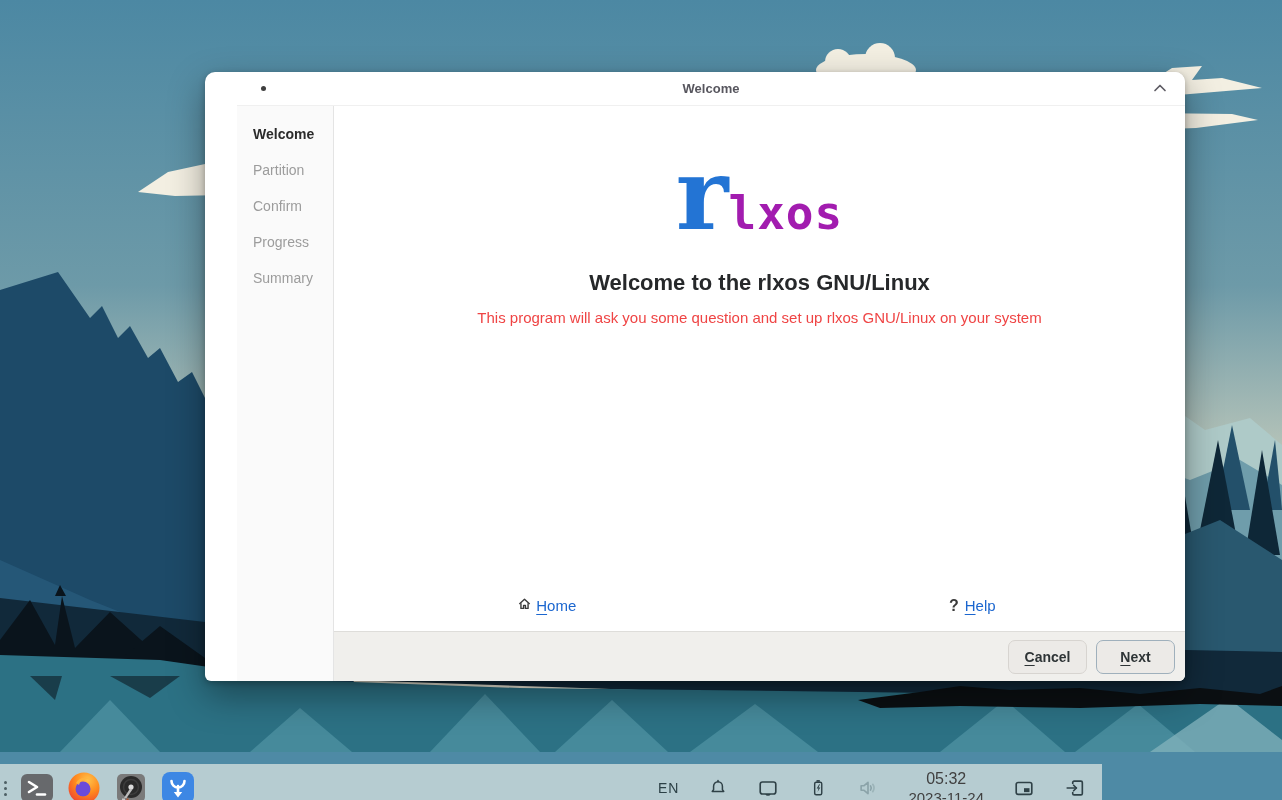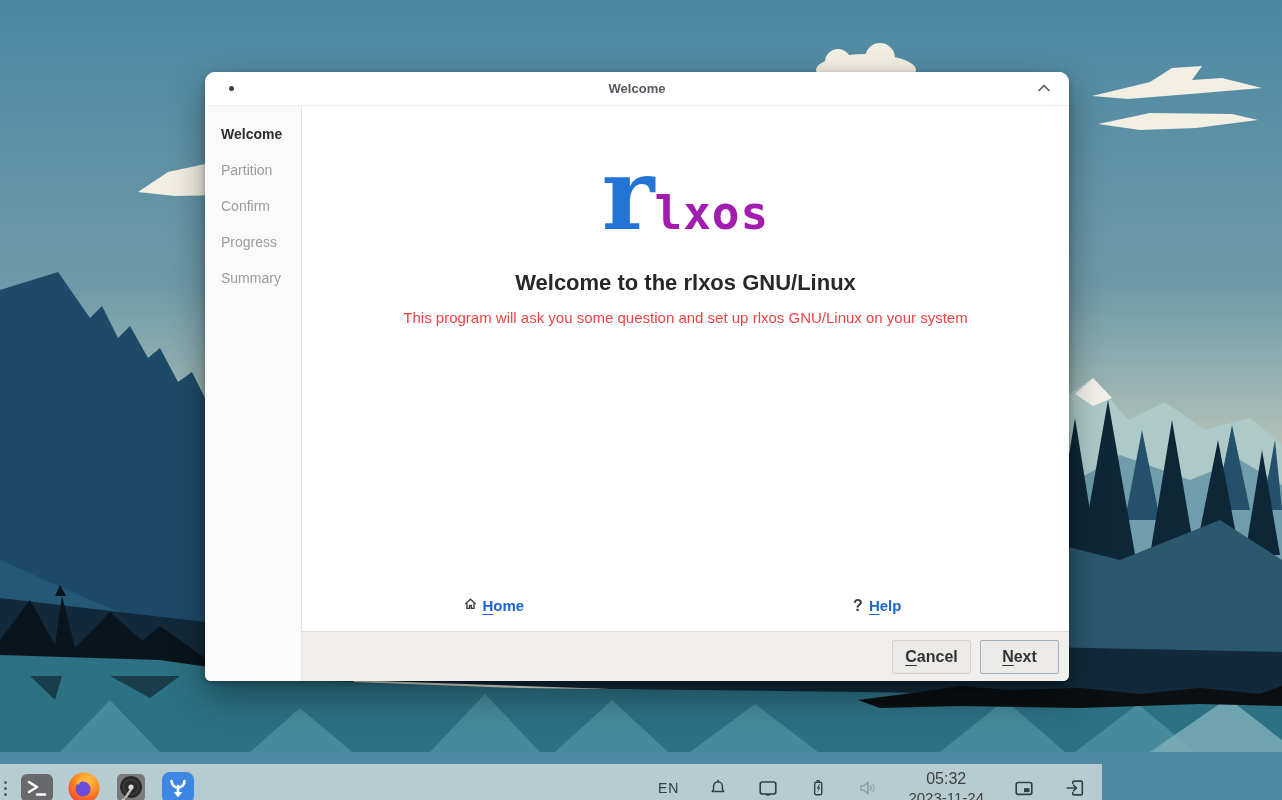--- a/index.html
+++ b/index.html
@@ -4,24 +4,24 @@
 <style>
   html,body{margin:0;padding:0;}
   body{
     width:1282px;height:800px;position:relative;overflow:hidden;
     font-family:"Liberation Sans",sans-serif;background:#4e8aa5;
   }
   
   .wallpaper{position:absolute;left:0;top:0;width:1282px;height:752px;}
   
   .window{
-    position:absolute;left:205px;top:72px;width:864px;height:609px;
+    position:absolute;left:205px;top:72px;width:948px;height:609px;
     background:#ffffff;border-radius:10px 10px 6px 6px;
     box-shadow:0 14px 36px rgba(0,0,0,.38), 0 2px 6px rgba(0,0,0,.25);
-    display:flex;flex-direction:column;overflow:hidden;
+    display:flex;flex-direction:column;overflow:hidden;padding-left:32px;
   }
   .titlebar{
     height:33px;min-height:33px;position:relative;background:#fff;
     display:flex;align-items:center;justify-content:center;
     border-bottom:1px solid #f0f0f0;
   }
   .titlebar-title{font-size:13px;font-weight:700;color:#57565e;}
   .titlebar-dot{position:absolute;left:24px;top:14px;width:5px;height:5px;border-radius:50%;background:#3f3f3f;}
   .titlebar-chevron{position:absolute;right:16px;top:7px;width:18px;height:18px;cursor:pointer;}
   .window-body{flex:1;display:flex;min-height:0;}
@@ -33,32 +33,32 @@
   .sidebar-item.active{color:#2b2b2b;font-weight:700;}
   .right-col{flex:1;display:flex;flex-direction:column;min-width:0;}
   .content-main{flex:1;position:relative;background:#fff;}
   .logo{display:flex;align-items:baseline;justify-content:center;margin-top:42px;height:96px;}
   .logo-r{font-family:"DejaVu Serif",serif;font-weight:700;font-size:100px;line-height:.92;color:#2374d4;}
   .logo-rest{font-family:"DejaVu Sans Mono",monospace;font-weight:700;font-size:46px;color:#a21caf;letter-spacing:1px;}
   .heading{text-align:center;font-size:22px;font-weight:700;color:#26282a;margin-top:26px;}
   .subtitle{text-align:center;font-size:15px;color:#ef4444;margin-top:13px;}
   .links{position:absolute;left:0;right:0;bottom:16px;display:flex;}
   .link-half{flex:1;display:flex;justify-content:center;align-items:center;gap:4px;}
-  .link{color:#1b66cf;font-size:15px;font-weight:700;text-decoration:none;cursor:pointer;}
+  .link{color:#1b66cf;font-size:15px;font-weight:400;text-decoration:none;cursor:pointer;}
   .link u, .btn u{text-decoration:underline;text-underline-offset:3px;text-decoration-thickness:1px;}
   .help-qmark{font-size:16px;font-weight:700;color:#3a3a3a;margin-right:2px;}
   .footer{
     height:50px;min-height:50px;background:#f0efec;border-top:1px solid #deddda;
     display:flex;align-items:center;justify-content:flex-end;gap:9px;
     padding-right:10px;box-sizing:border-box;
   }
   .btn{
-    min-width:79px;height:34px;border-radius:2px;cursor:pointer;
+    min-width:79px;height:34px;border-radius:7px;cursor:pointer;
     background:#eceae7;border:1px solid #d7d4d0;
-    font-family:"Liberation Sans",sans-serif;font-size:16px;font-weight:600;color:#2e3436;
+    font-family:"Liberation Sans",sans-serif;font-size:14px;font-weight:600;color:#2e3436;
   }
   .btn-next{border:1px solid #9fb0bc;}
   
   .taskbar{
     position:absolute;left:0;top:764px;width:1102px;height:48px;
     background:#b6ccd1;display:flex;align-items:center;box-sizing:border-box;
   }
   .tb-left{display:flex;align-items:center;gap:11px;padding-left:3px;}
   .tb-grip{display:flex;flex-direction:column;gap:3px;padding:0 1px;cursor:pointer;}
   .tb-grip i{width:3px;height:3px;border-radius:50%;background:#4d5f64;}

